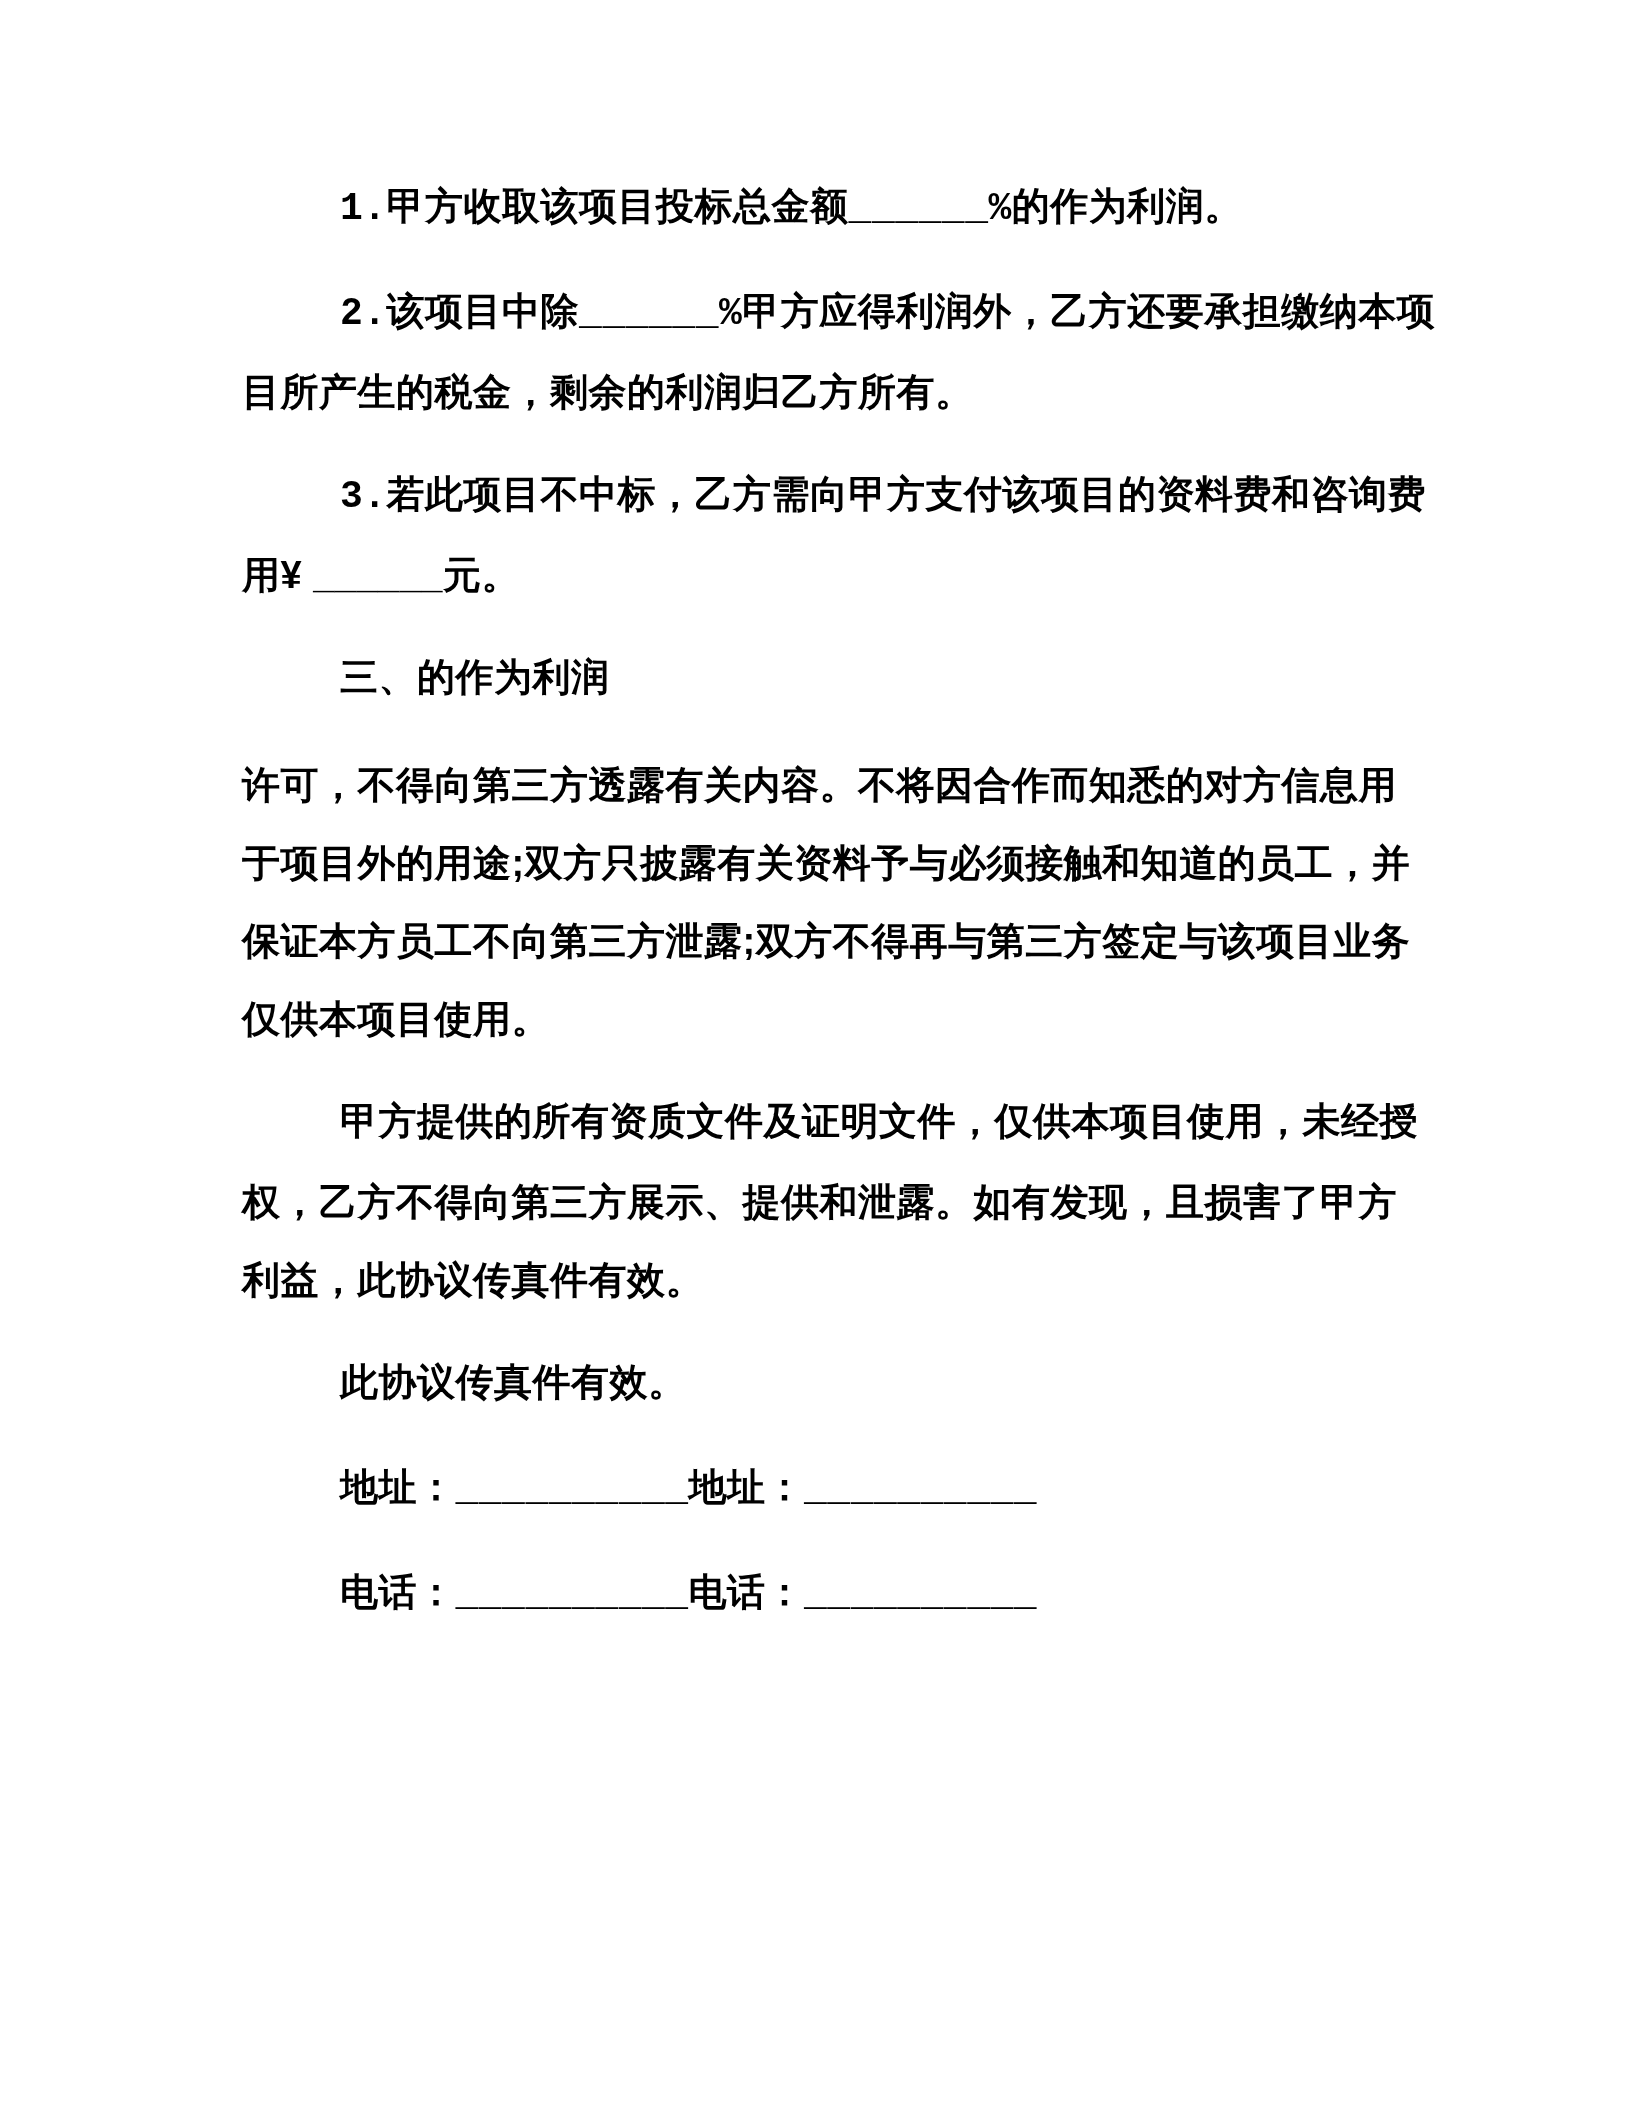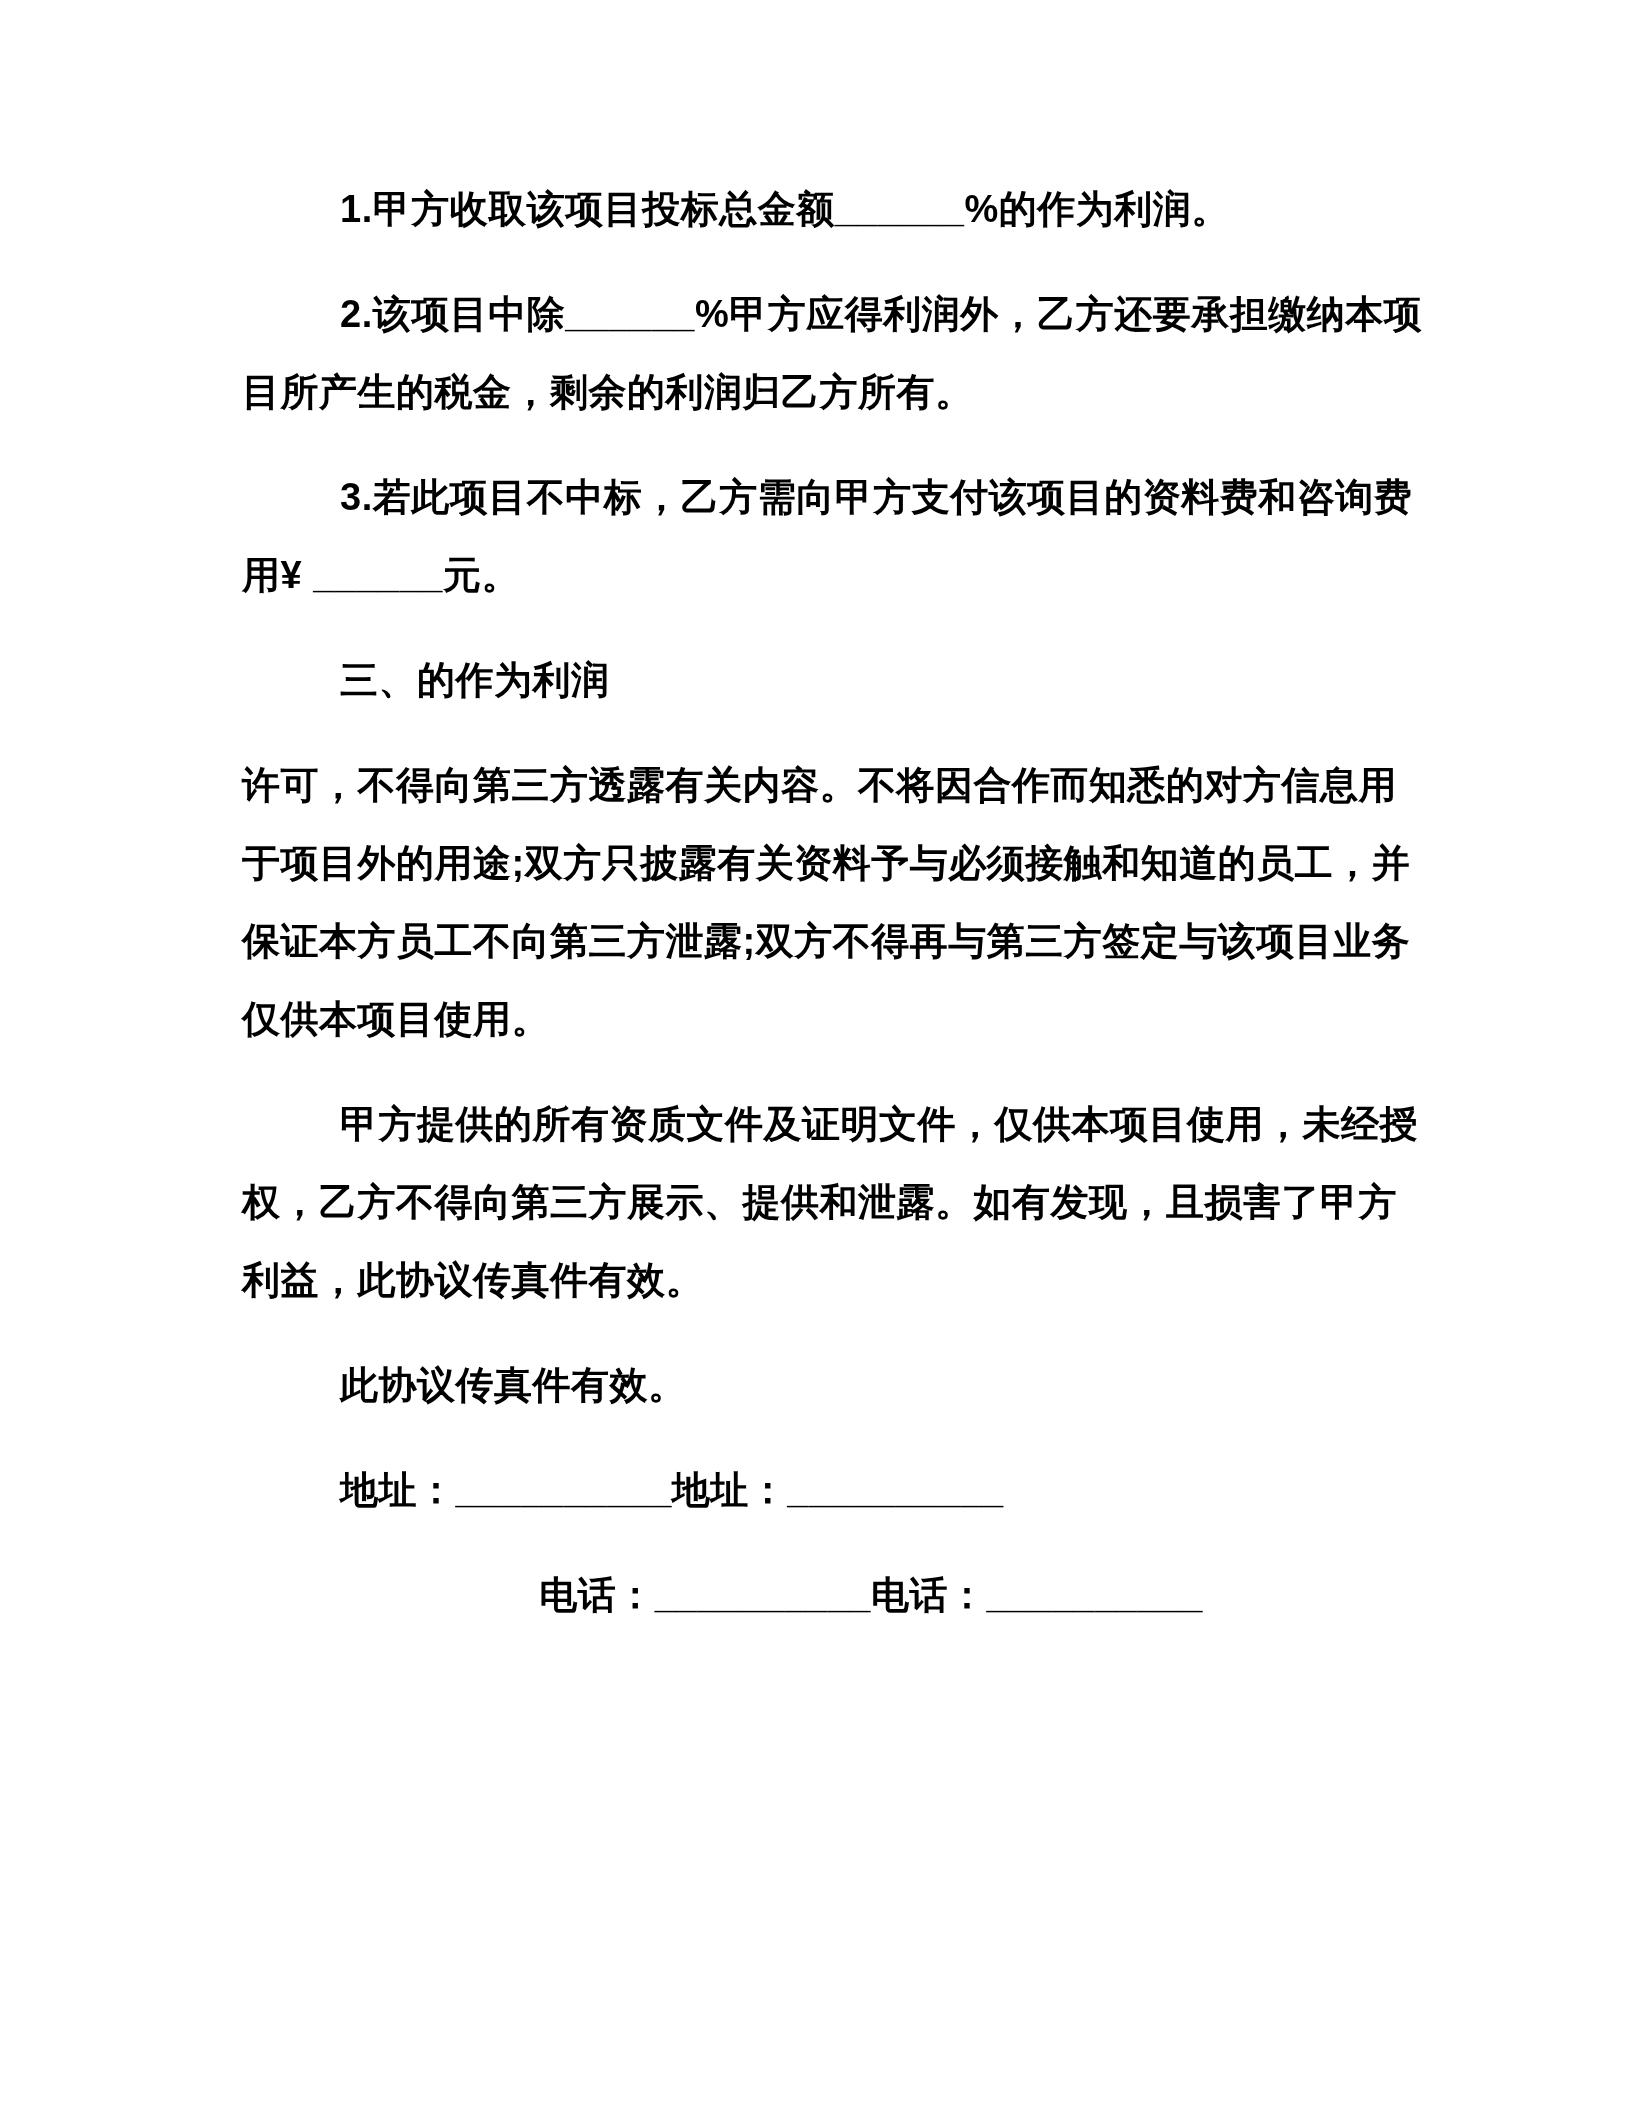--- a/index.html
+++ b/index.html
@@ -21,30 +21,30 @@
     position: absolute;
     left: 242px;
     top: 170px;
     width: 1160px;
   }
   .paragraph {
     margin: 0 0 27px 0;
   }
   .paragraph:last-child {
     margin-bottom: 0;
-    text-align: center;
   }
   .line {
     font-size: 38px;
     line-height: 78px;
     white-space: pre;
     letter-spacing: 0.5px;
   }
   .line.indent {
     padding-left: 98px;
+    font-family: Liberation Mono, monospace;
   }
 </style>
 </head>
 <body>
 
 <div class="page">
   <div class="content">
       <div class="paragraph">
         <div class="line indent">1.甲方收取该项目投标总金额______%的作为利润。</div>
       </div>

